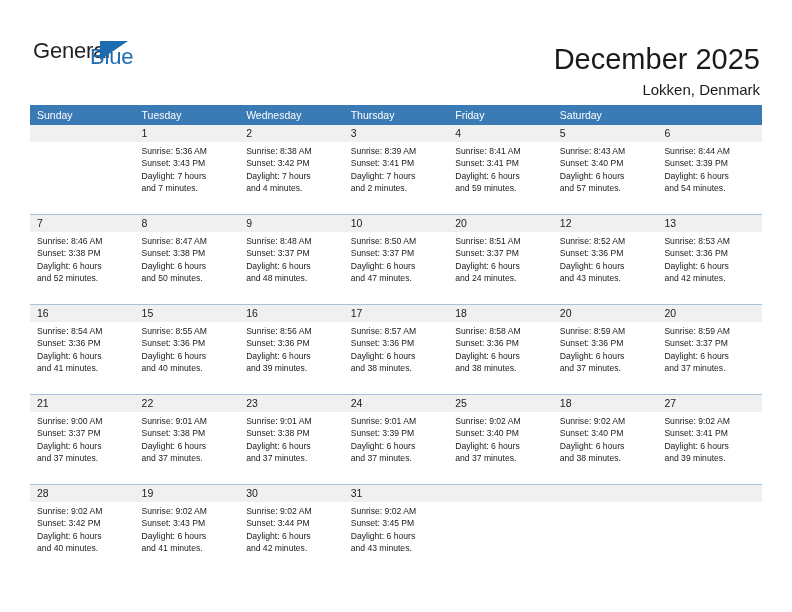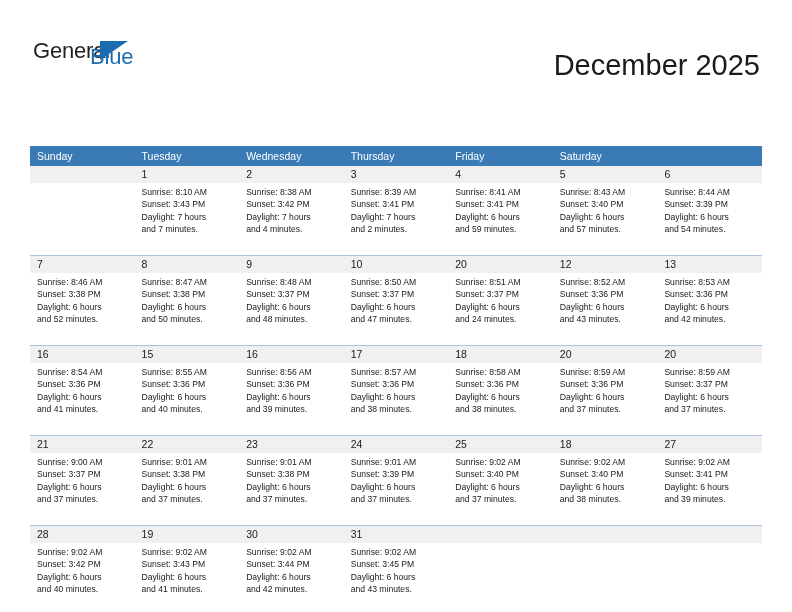--- a/index.html
+++ b/index.html
@@ -49,21 +49,21 @@
     position: absolute;
     left: 57px; top: 6px;
     font-size: 22px;
     color: #1b6cb0;
     letter-spacing: -0.2px;
   }
 
   .title-block {
     position: absolute;
     right: 32px;
-    top: 48px;
+    top: 42px;
     text-align: right;
   }
   .cal-title {
     font-size: 29px;
     color: #1a1a1a;
     font-weight: normal;
     line-height: 34px;
     white-space: nowrap;
   }
   .cal-sub {
@@ -79,21 +79,20 @@
     position: absolute;
     left: 30px;
     top: 105px;
     width: 732px;
   }
   .dow-row {
     display: flex;
     width: 732px;
     height: 20px;
     background: #3a7ab5;
-    margin-top: 41px;
   }
   .dow {
     flex: 0 0 104.57px;
     width: 104.57px;
     color: #ffffff;
     font-size: 10.5px;
     line-height: 20px;
     padding-left: 7px;
     white-space: nowrap;
   }
@@ -137,20 +136,21 @@
   <div class="top">
 
     <div class="logo">
       <span class="logo-general">General</span>
       <span class="logo-tri"></span>
       <span class="logo-blue">Blue</span>
     </div>
 
     <div class="title-block">
       <div class="cal-title">December 2025</div>
+      <div class="cal-sub">Lokken, Denmark</div>
     </div>
 
   </div>
 
   <div class="cal">
     <div class="dow-row">
         <div class="dow">Sunday</div>
         <div class="dow">Tuesday</div>
         <div class="dow">Wednesday</div>
         <div class="dow">Thursday</div>
@@ -160,21 +160,21 @@
     <div id="weeks-container">
         <div class="week">
           <div class="week-inner">
             <div class="cell empty">
               <div class="daynum-band"></div>
               <div class="lines"></div>
             </div>
             <div class="cell">
               <div class="daynum-band">1</div>
               <div class="lines">
-                <div>Sunrise: 8:10 AM</div>
+                <div>Sunrise: 5:36 AM</div>
                 <div>Sunset: 3:43 PM</div>
                 <div>Daylight: 7 hours</div>
                 <div>and 7 minutes.</div>
               </div>
             </div>
             <div class="cell">
               <div class="daynum-band">2</div>
               <div class="lines">
                 <div>Sunrise: 8:38 AM</div>
                 <div>Sunset: 3:42 PM</div>

